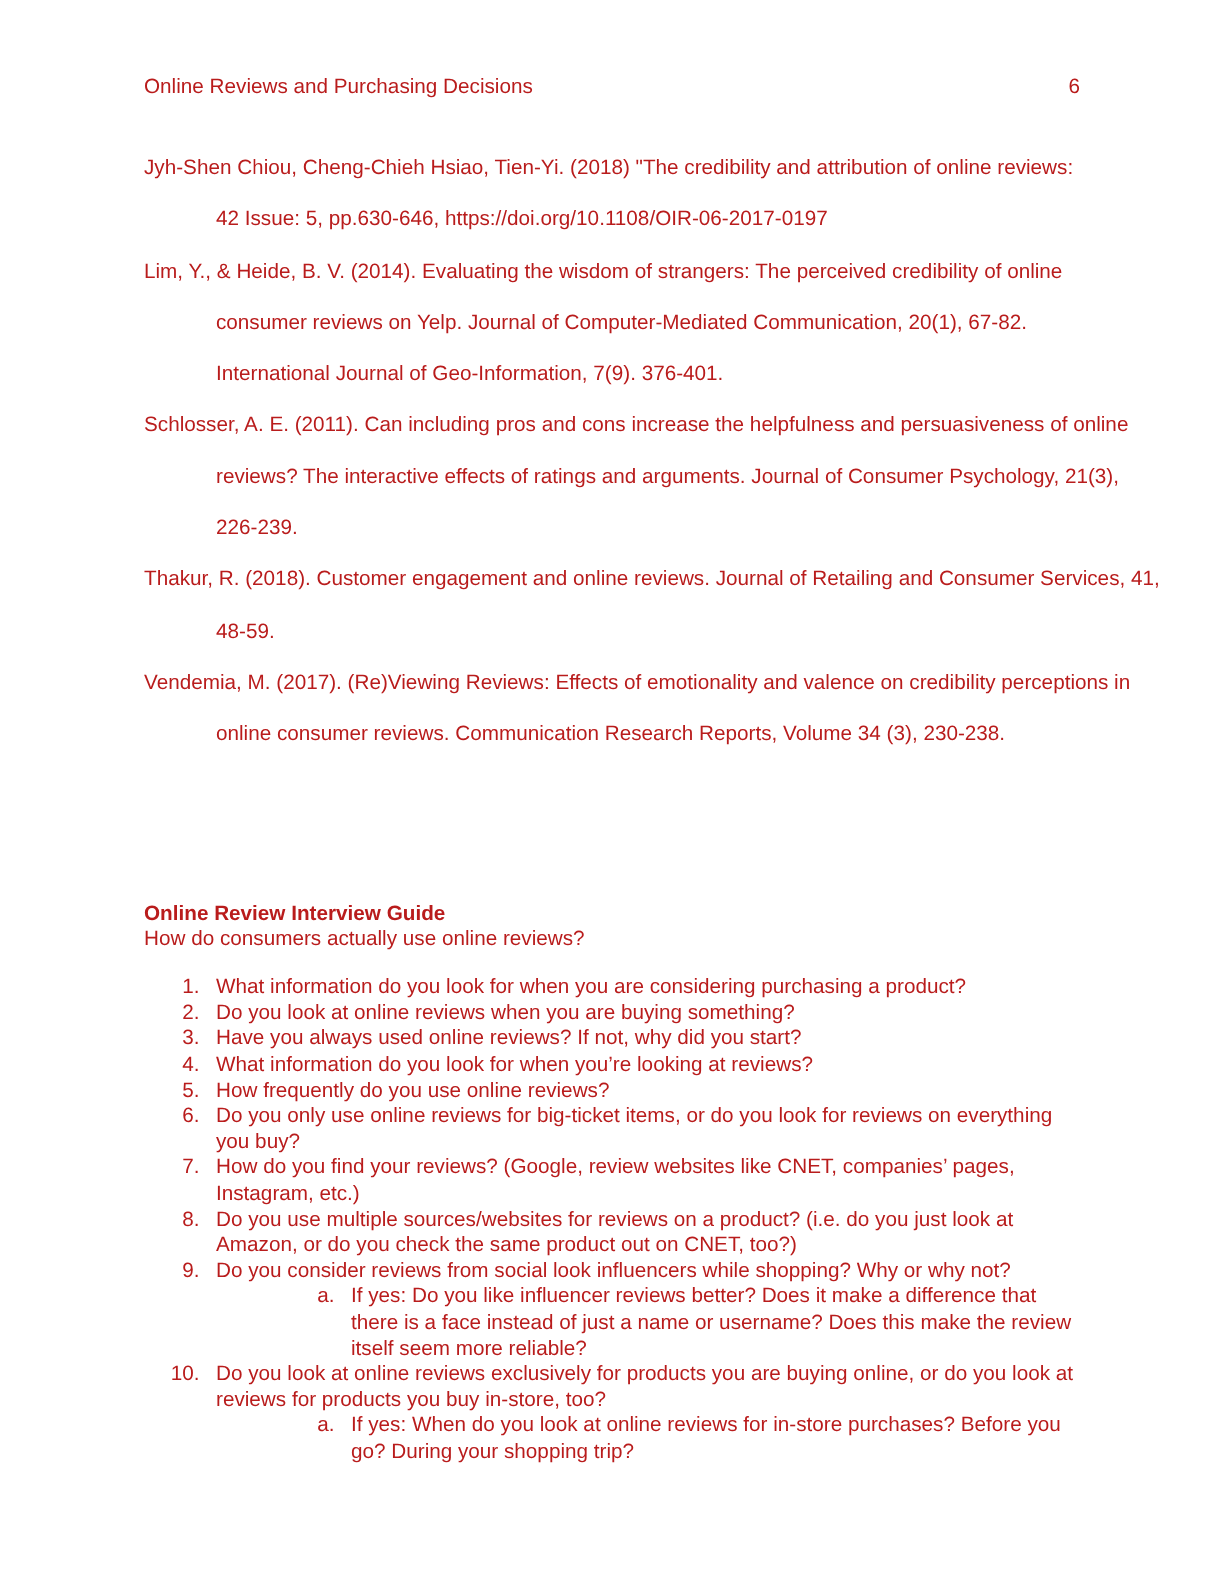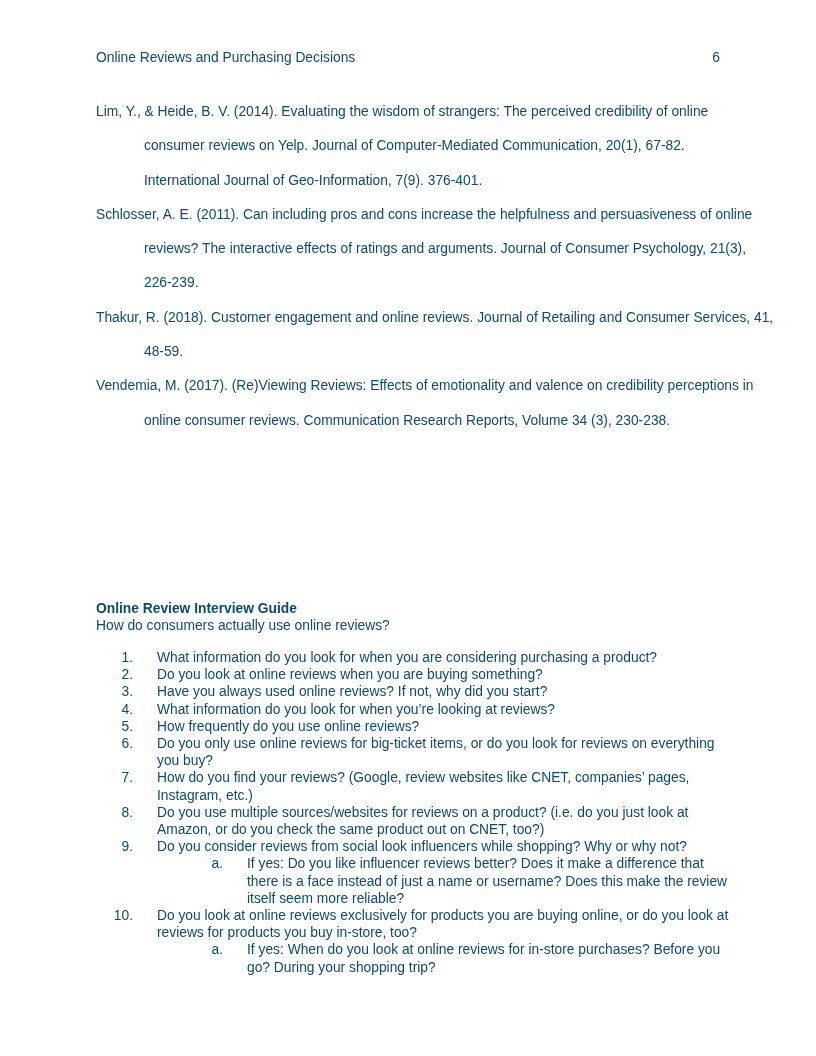--- a/index.html
+++ b/index.html
@@ -7,21 +7,21 @@
     padding: 0;
     background: #e8e8e8;
   }
   .page {
     position: relative;
     width: 816px;
     height: 1056px;
     background: #ffffff;
     font-family: "Liberation Sans", sans-serif;
     font-size: 13.8px;
-    color: #0c4a6e;
+    color: #b91c1c;
     overflow: hidden;
   }
   .header-row {
     position: absolute;
     top: 50px;
     left: 96px;
     width: 624px;
     display: flex;
     justify-content: space-between;
     line-height: 16px;
@@ -58,41 +58,43 @@
   }
   .q-row {
     display: flex;
     align-items: flex-start;
   }
   .q-num {
     flex: 0 0 37px;
     text-align: right;
   }
   .q-text {
-    margin-left: 24px;
+    margin-left: 11px;
     width: 574px;
   }
   .q-row.sub .q-num {
     flex: 0 0 127px;
   }
   .q-row.sub .q-text {
     width: 484px;
   }
 </style>
 </head>
 <body>
 
 <div class="page">
 
   <div class="header-row">
     <span>Online Reviews and Purchasing Decisions</span>
     <span>6</span>
   </div>
 
   <div class="references">
+    <div class="ref-line">Jyh-Shen Chiou, Cheng-Chieh Hsiao, Tien-Yi. (2018) "The credibility and attribution of online reviews:</div>
+    <div class="ref-line indent">42 Issue: 5, pp.630-646, https://doi.org/10.1108/OIR-06-2017-0197</div>
     <div class="ref-line">Lim, Y., &amp; Heide, B. V. (2014). Evaluating the wisdom of strangers: The perceived credibility of online</div>
     <div class="ref-line indent">consumer reviews on Yelp. Journal of Computer-Mediated Communication, 20(1), 67-82.</div>
     <div class="ref-line indent">International Journal of Geo-Information, 7(9). 376-401.</div>
     <div class="ref-line">Schlosser, A. E. (2011). Can including pros and cons increase the helpfulness and persuasiveness of online</div>
     <div class="ref-line indent">reviews? The interactive effects of ratings and arguments. Journal of Consumer Psychology, 21(3),</div>
     <div class="ref-line indent">226-239.</div>
     <div class="ref-line">Thakur, R. (2018). Customer engagement and online reviews. Journal of Retailing and Consumer Services, 41,</div>
     <div class="ref-line indent">48-59.</div>
     <div class="ref-line">Vendemia, M. (2017). (Re)Viewing Reviews: Effects of emotionality and valence on credibility perceptions in</div>
     <div class="ref-line indent">online consumer reviews. Communication Research Reports, Volume 34 (3), 230-238.</div>

